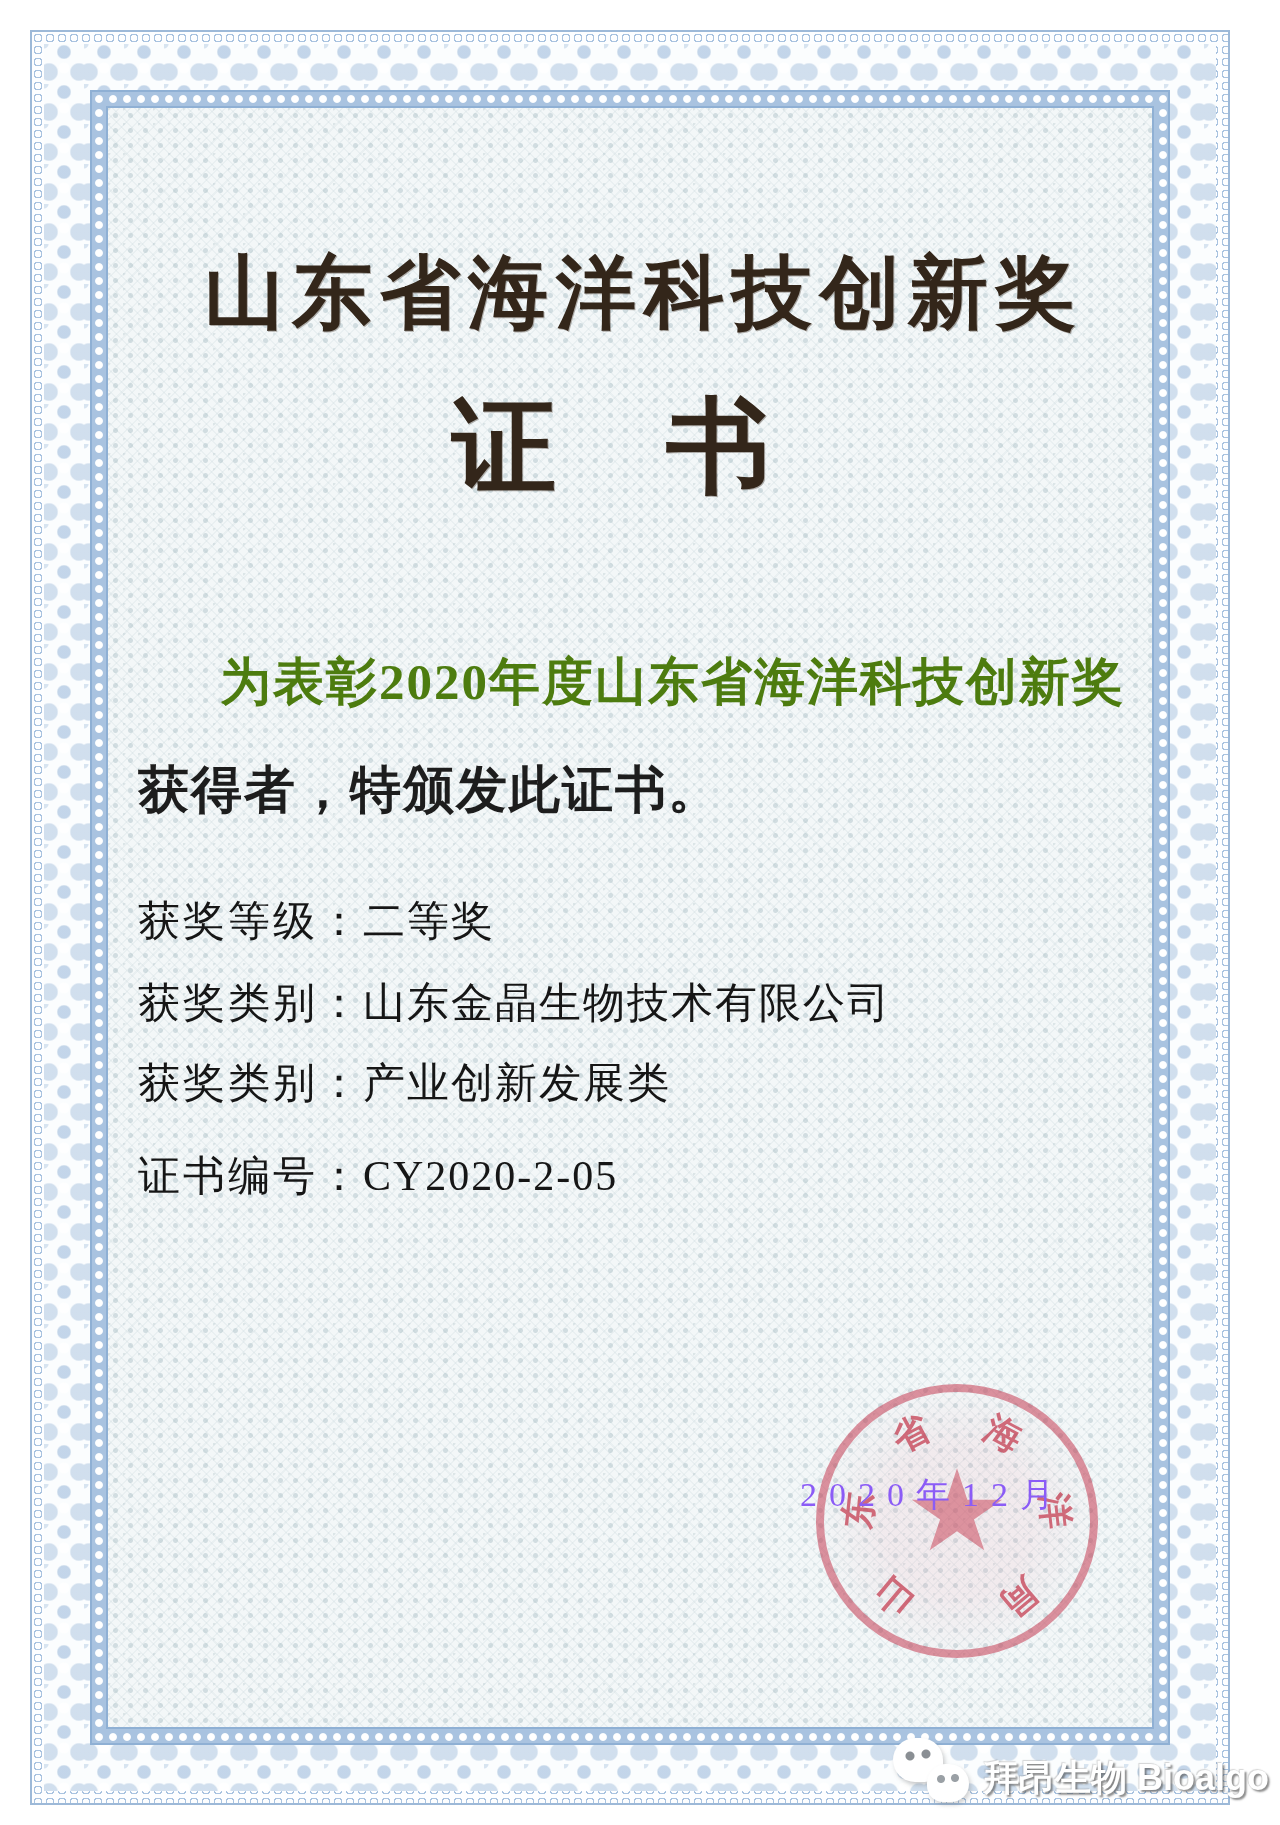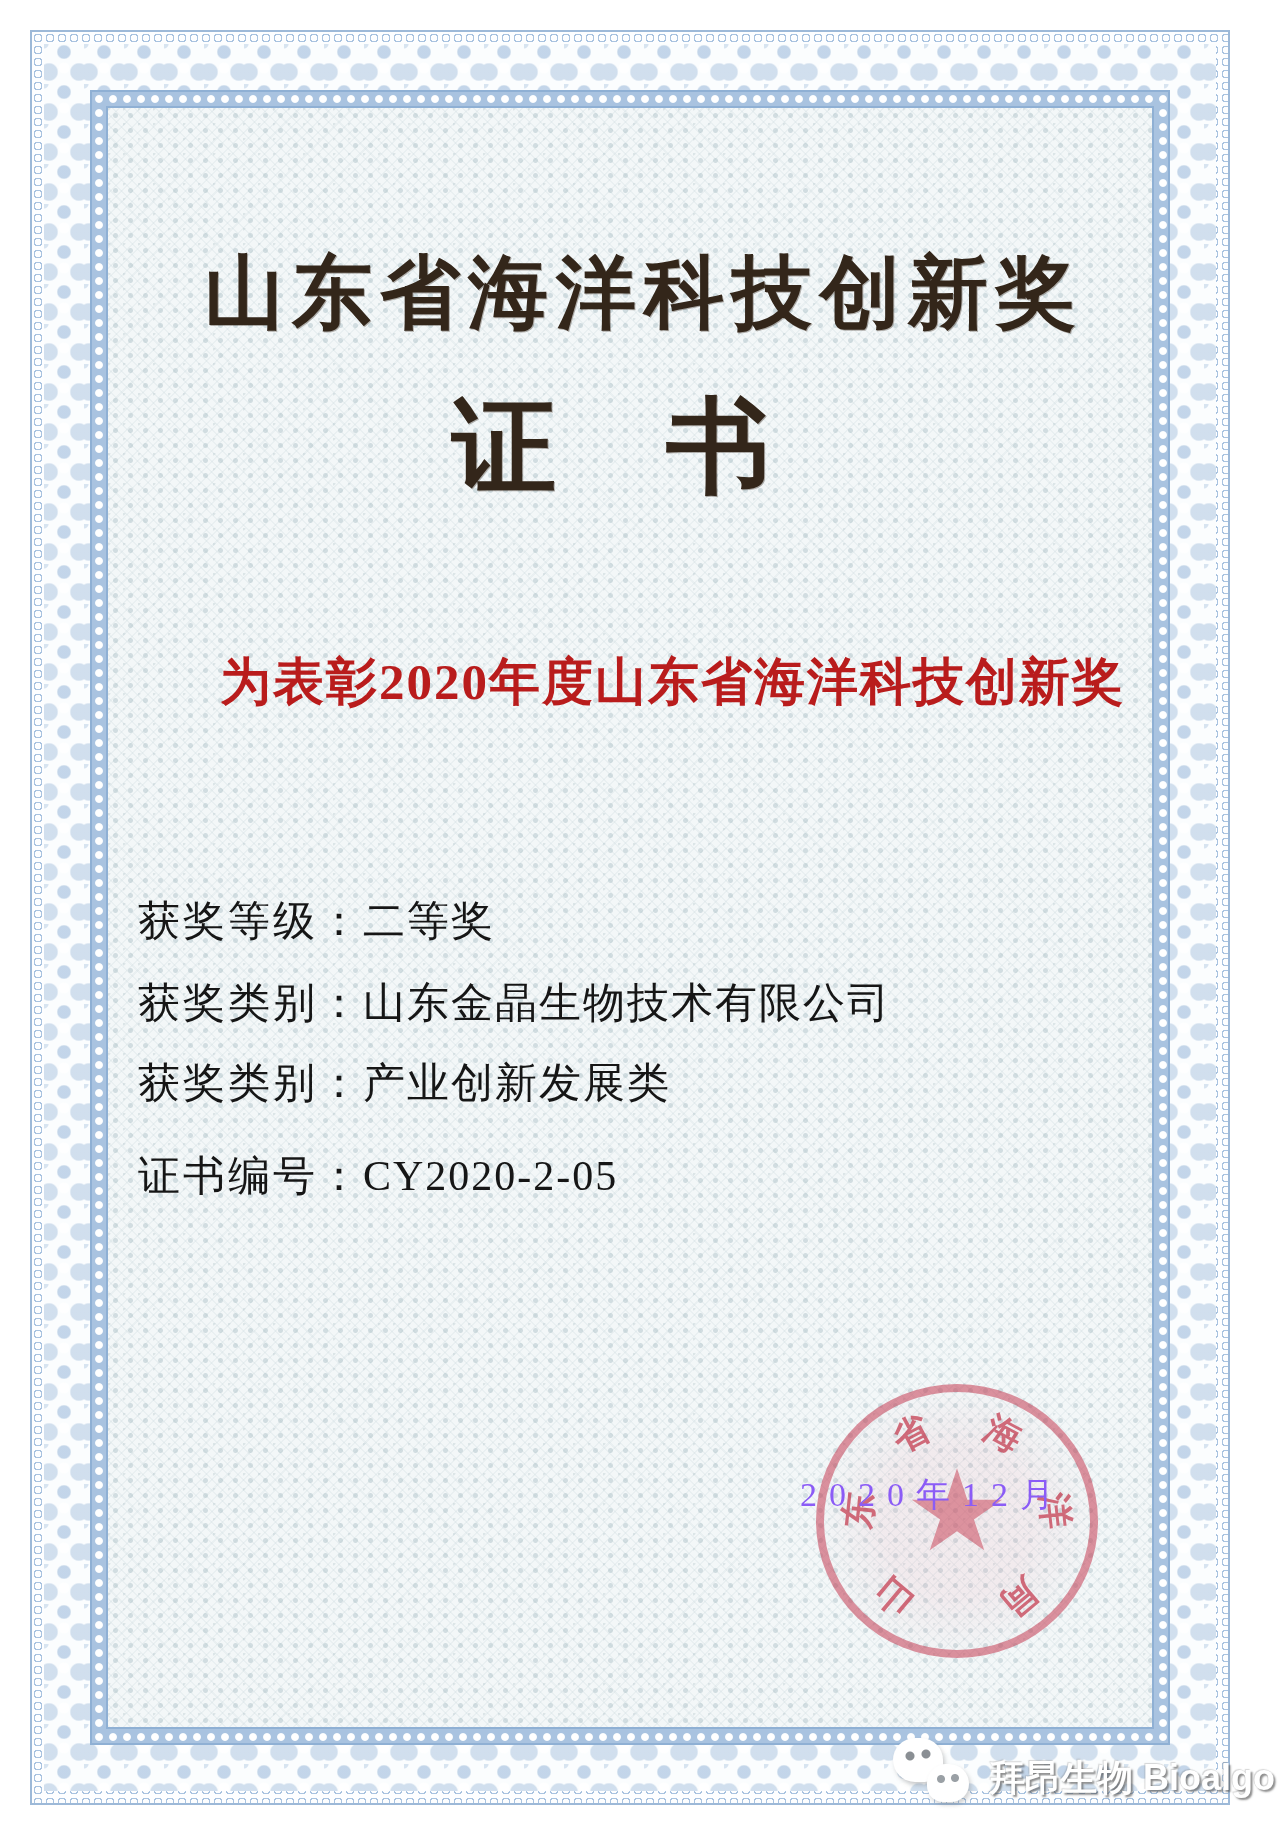--- a/index.html
+++ b/index.html
@@ -68,21 +68,21 @@
     position:absolute;left:0;right:0;top:378px;
     text-align:center;
     font-size:104px;font-weight:bold;
     letter-spacing:110px;padding-left:52px;
     color:#33261a;
     text-shadow:1px 1px 0 rgba(51,38,26,0.35);
     white-space:nowrap;
   }
   .body-line1{
     position:absolute;left:220px;top:648px;
-    font-size:51px;font-weight:bold;color:#b91c1c;
+    font-size:51px;font-weight:bold;color:#4d7c0f;
     letter-spacing:2px;white-space:nowrap;
   }
   .body-line2{
     position:absolute;left:138px;top:756px;
     font-size:51px;font-weight:bold;color:#1d1d1d;
     letter-spacing:2px;white-space:nowrap;
   }
   .field{
     position:absolute;left:138px;
     font-size:42px;color:#161616;
@@ -136,21 +136,21 @@
   }
   .wc-small{
     position:absolute;left:34px;top:26px;width:42px;height:38px;
     background-color:#ffffff;border-radius:19px 20px 18px 16px;
     box-shadow:2px 3px 4px rgba(110,110,110,0.30);
     background-image:
       radial-gradient(circle at 14px 15px, #9aa0a5 3.5px, transparent 4.5px),
       radial-gradient(circle at 28px 14px, #9aa0a5 3.5px, transparent 4.5px);
   }
   .wm-text{
-    margin-left:18px;margin-top:16px;
+    margin-left:12px;margin-top:16px;
     font-family:"Liberation Sans", sans-serif;
     font-size:36px;font-weight:bold;color:#ffffff;
     text-shadow:2px 2px 2px rgba(80,80,80,0.65), -1px -1px 1px rgba(120,120,120,0.3);
     white-space:nowrap;
   }
 </style>
 </head>
 <body>
 
 <div class="page">
@@ -161,20 +161,21 @@
     <div class="band-beads-inner"></div>
     <div class="content"></div>
   </div>
 
   <div class="cert-title">山东省海洋科技创新奖</div>
 
   <div class="cert-subtitle">证书</div>
 
   <div class="body-line1">为表彰2020年度山东省海洋科技创新奖</div>
 
+  <div class="body-line2">获得者，特颁发此证书。</div>
 
   <div class="field f1">
     <span class="label">获奖等级：</span><span class="value">二等奖</span>
   </div>
 
   <div class="field f2">
     <span class="label">获奖类别：</span><span class="value">山东金晶生物技术有限公司</span>
   </div>
 
   <div class="field f3">

